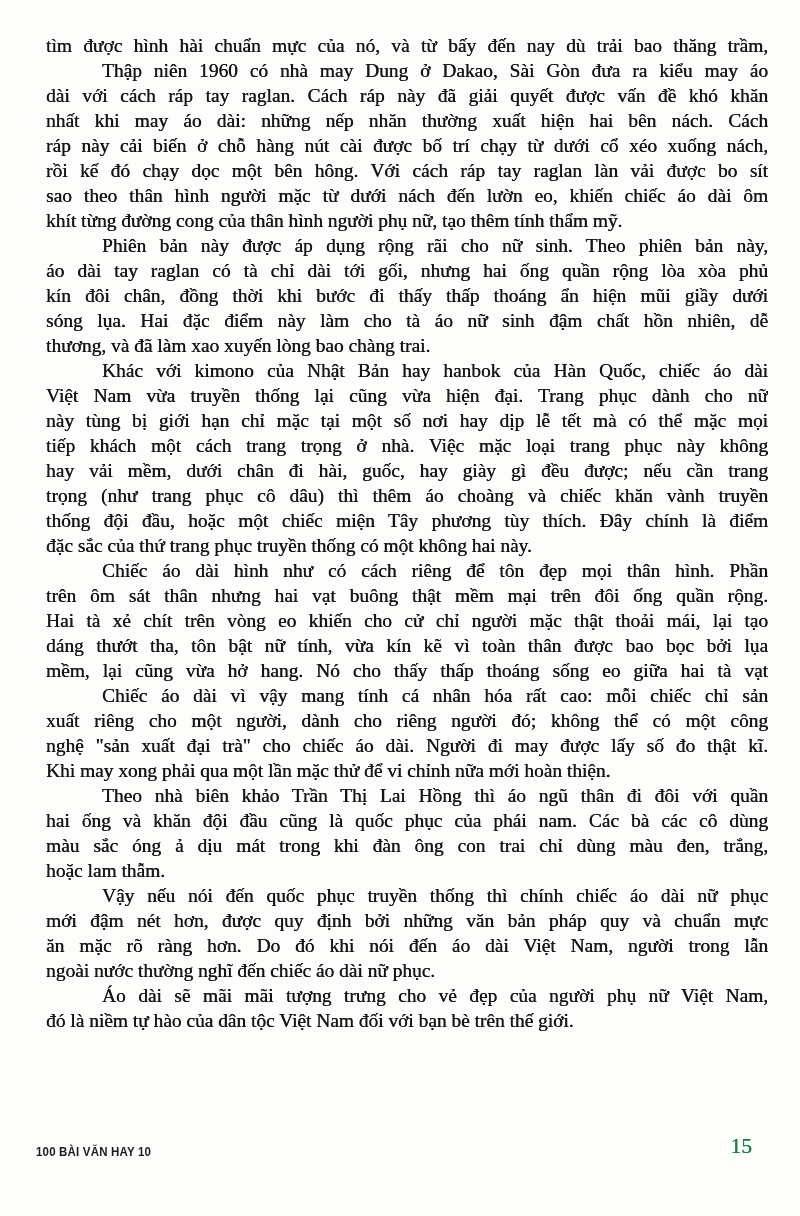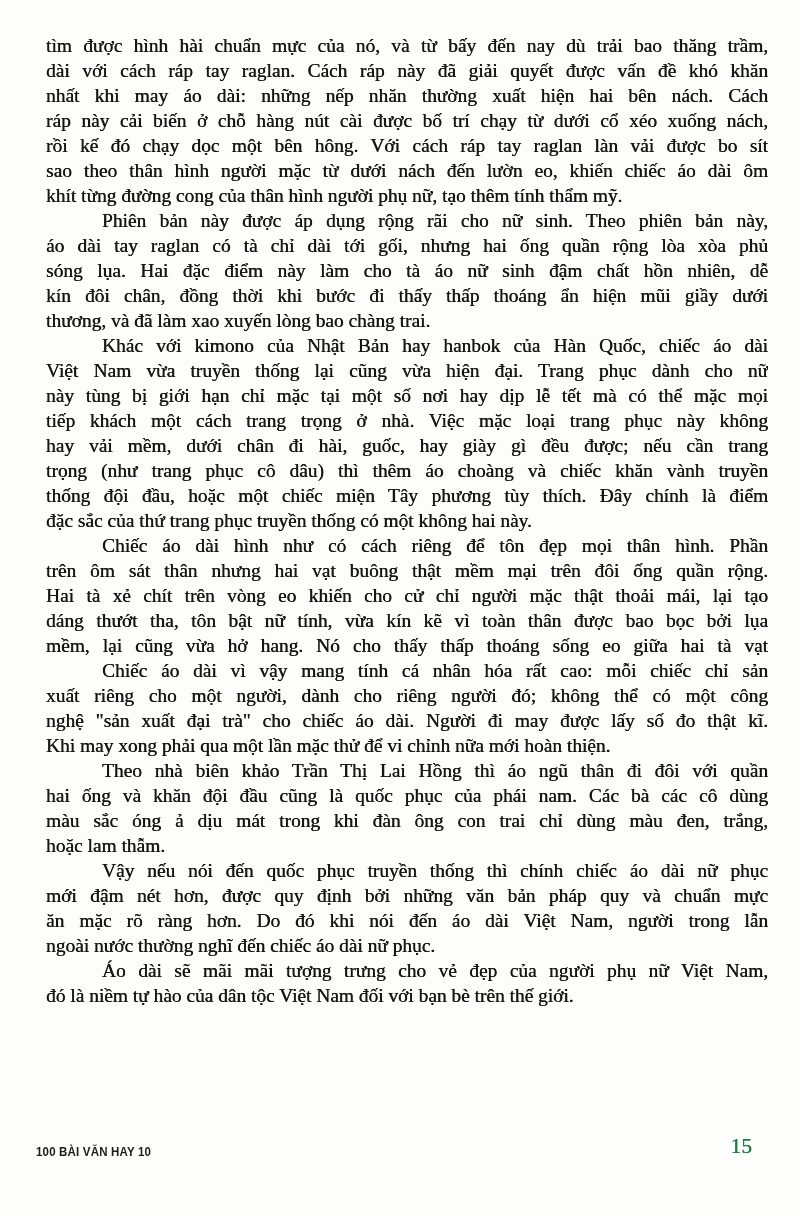--- a/index.html
+++ b/index.html
@@ -62,32 +62,33 @@
 </style>
 </head>
 <body>
 
 <div class="page">
   <div class="text-column" id="text-col">
       <div class="paragraph">
         <div class="line j">tìm được hình hài chuẩn mực của nó, và từ bấy đến nay dù trải bao thăng trầm,</div>
       </div>
       <div class="paragraph">
+        <div class="line j ind">Thập niên 1960 có nhà may Dung ở Dakao, Sài Gòn đưa ra kiểu may áo</div>
         <div class="line j">dài với cách ráp tay raglan. Cách ráp này đã giải quyết được vấn đề khó khăn</div>
         <div class="line j">nhất khi may áo dài: những nếp nhăn thường xuất hiện hai bên nách. Cách</div>
         <div class="line j">ráp này cải biến ở chỗ hàng nút cài được bố trí chạy từ dưới cổ xéo xuống nách,</div>
         <div class="line j">rồi kế đó chạy dọc một bên hông. Với cách ráp tay raglan làn vải được bo sít</div>
         <div class="line j">sao theo thân hình người mặc từ dưới nách đến lườn eo, khiến chiếc áo dài ôm</div>
         <div class="line">khít từng đường cong của thân hình người phụ nữ, tạo thêm tính thẩm mỹ.</div>
       </div>
       <div class="paragraph">
         <div class="line j ind">Phiên bản này được áp dụng rộng rãi cho nữ sinh. Theo phiên bản này,</div>
         <div class="line j">áo dài tay raglan có tà chỉ dài tới gối, nhưng hai ống quần rộng lòa xòa phủ</div>
+        <div class="line j">kín đôi chân, đồng thời khi bước đi thấy thấp thoáng ẩn hiện mũi giầy dưới</div>
         <div class="line j">sóng lụa. Hai đặc điểm này làm cho tà áo nữ sinh đậm chất hồn nhiên, dễ</div>
-        <div class="line j">kín đôi chân, đồng thời khi bước đi thấy thấp thoáng ẩn hiện mũi giầy dưới</div>
         <div class="line">thương, và đã làm xao xuyến lòng bao chàng trai.</div>
       </div>
       <div class="paragraph">
         <div class="line j ind">Khác với kimono của Nhật Bản hay hanbok của Hàn Quốc, chiếc áo dài</div>
         <div class="line j">Việt Nam vừa truyền thống lại cũng vừa hiện đại. Trang phục dành cho nữ</div>
         <div class="line j">này tùng bị giới hạn chỉ mặc tại một số nơi hay dịp lễ tết mà có thể mặc mọi</div>
         <div class="line j">tiếp khách một cách trang trọng ở nhà. Việc mặc loại trang phục này không</div>
         <div class="line j">hay vải mềm, dưới chân đi hài, guốc, hay giày gì đều được; nếu cần trang</div>
         <div class="line j">trọng (như trang phục cô dâu) thì thêm áo choàng và chiếc khăn vành truyền</div>
         <div class="line j">thống đội đầu, hoặc một chiếc miện Tây phương tùy thích. Đây chính là điểm</div>

